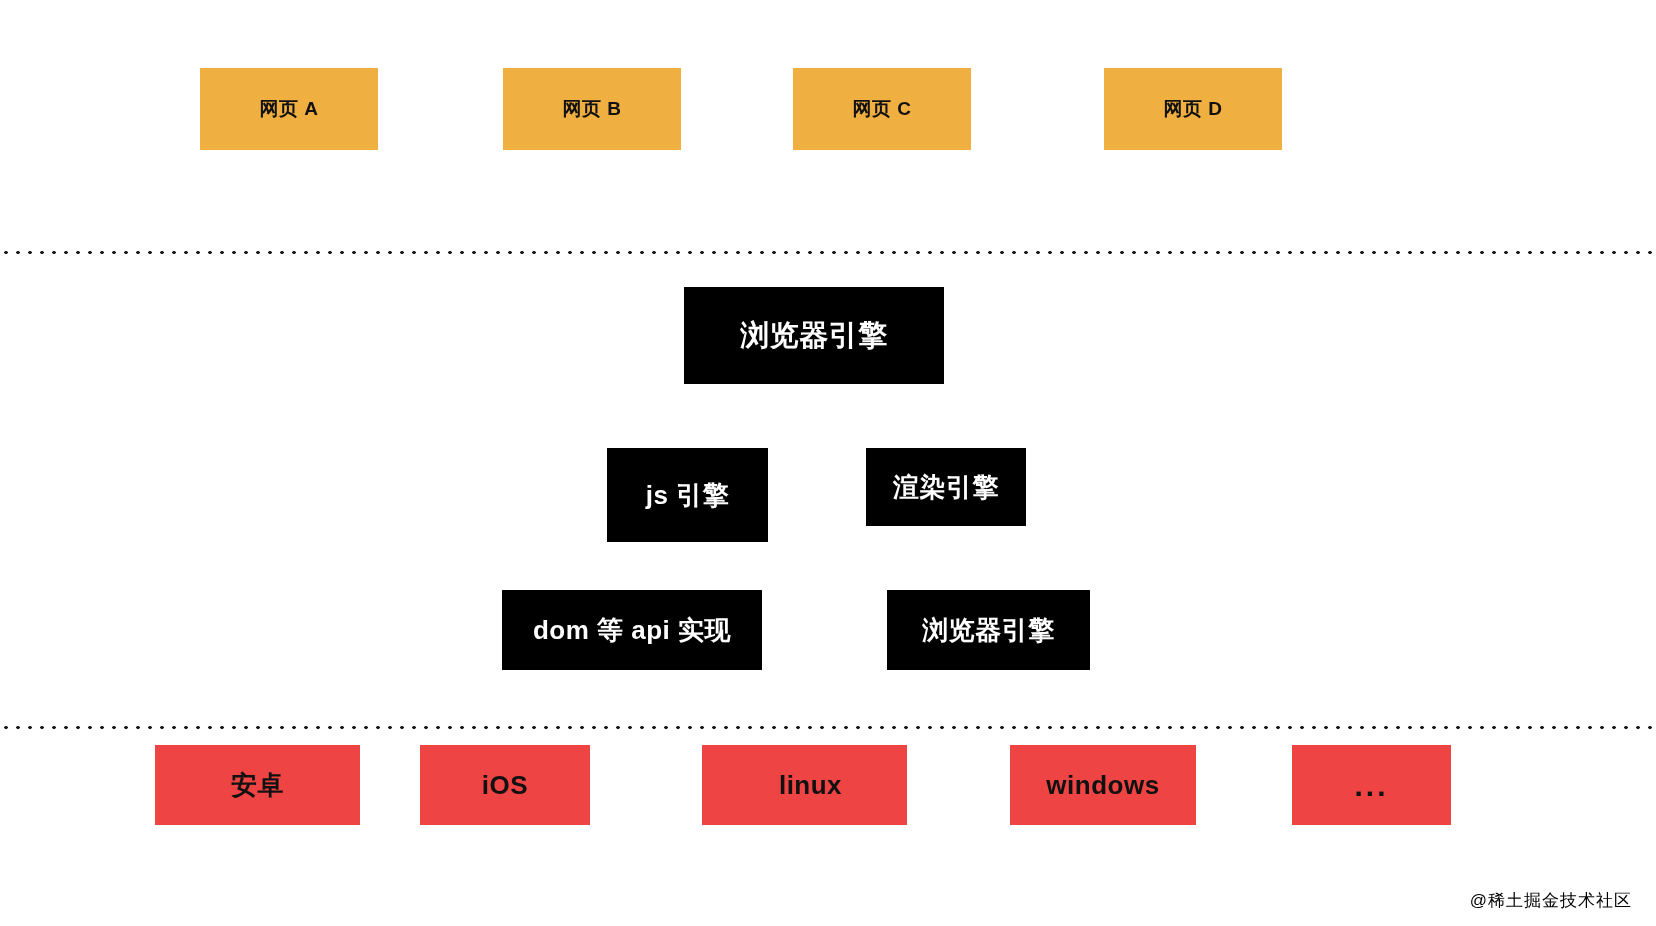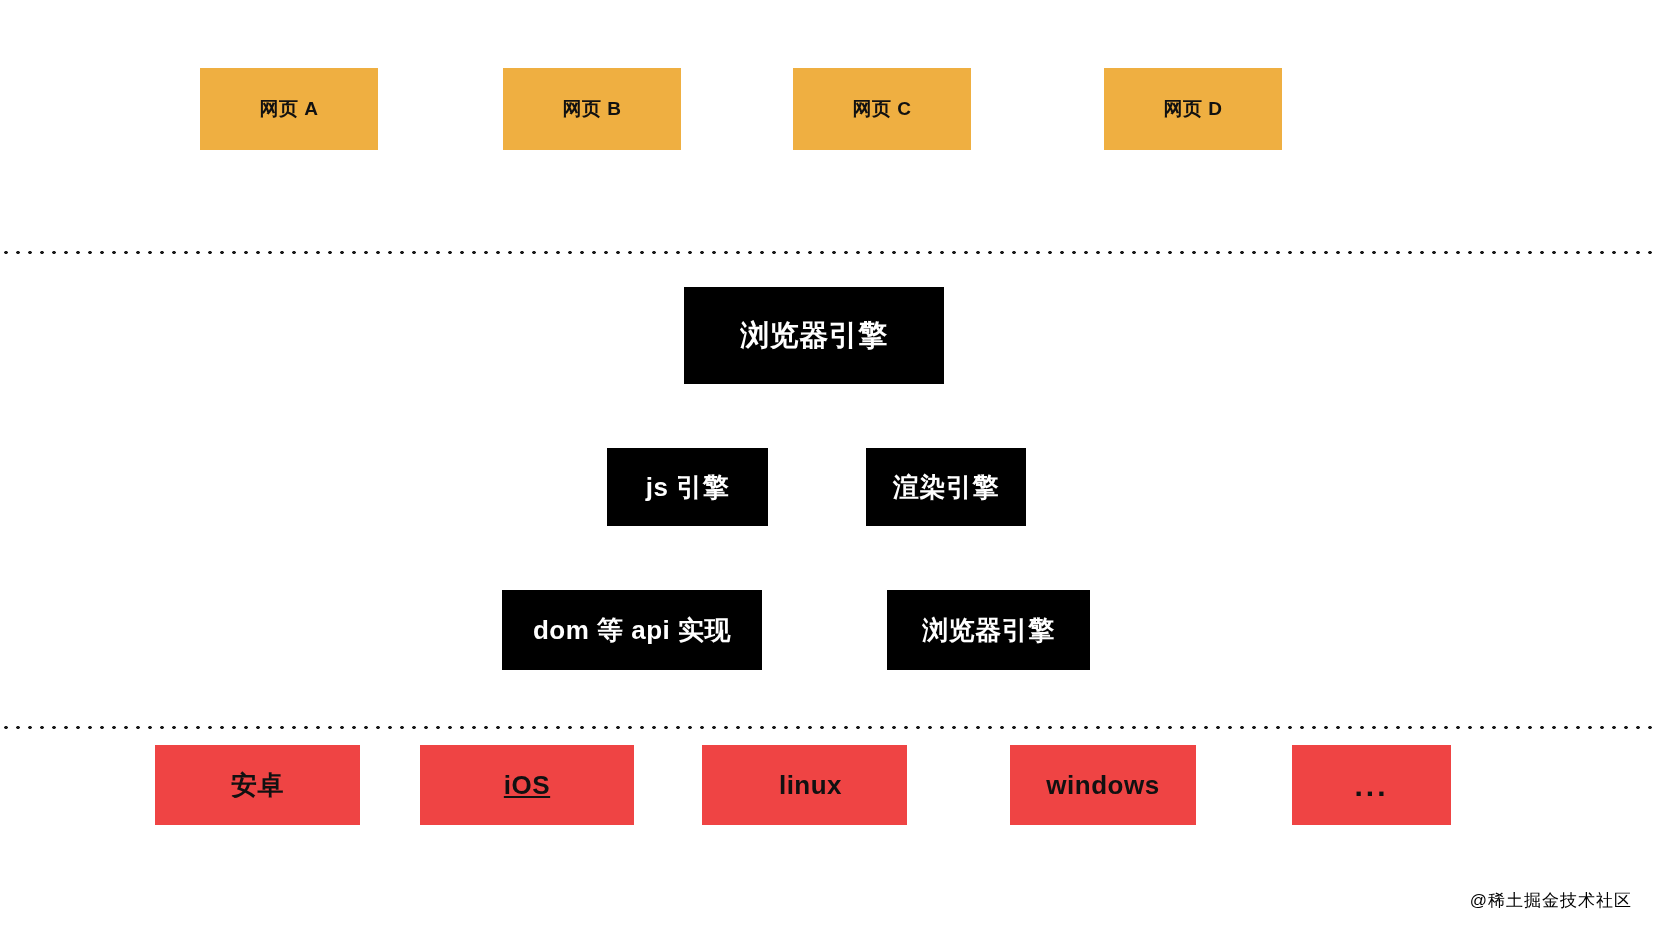--- a/index.html
+++ b/index.html
@@ -107,21 +107,21 @@
   <div class="box page-box" style="left:1104px; top:68px; width:178px; height:82px;">
     <span>网页 D</span>
   </div>
 
   <div class="divider" style="top:250px;"></div>
 
   <div class="box engine-box lvl1" style="left:684px; top:287px; width:260px; height:97px;">
     <span>浏览器引擎</span>
   </div>
 
-  <div class="box engine-box lvl2" style="left:607px; top:448px; width:161px; height:78px;">
+  <div class="box engine-box lvl2" style="left:607px; top:448px; width:161px; height:94px;">
     <span>js 引擎</span>
   </div>
 
   <div class="box engine-box lvl2" style="left:866px; top:448px; width:160px; height:78px;">
     <span>渲染引擎</span>
   </div>
 
   <div class="box engine-box lvl3" style="left:502px; top:590px; width:260px; height:80px;text-align:center;">
     <span>dom 等 api 实现</span>
   </div>
@@ -129,21 +129,21 @@
   <div class="box engine-box lvl3" style="left:887px; top:590px; width:203px; height:80px;">
     <span>浏览器引擎</span>
   </div>
 
   <div class="divider" style="top:725px;"></div>
 
   <div class="box os-box" style="left:155px; top:745px; width:205px; height:80px;">
     <span>安卓</span>
   </div>
 
-  <div class="box os-box" style="left:420px; top:745px; width:214px; height:80px;text-decoration:underline;">
+  <div class="box os-box" style="left:420px; top:745px; width:170px; height:80px;">
     <span>iOS</span>
   </div>
 
   <div class="box os-box" style="left:702px; top:745px; width:205px; height:80px;padding-left:12px;">
     <span>linux</span>
   </div>
 
   <div class="box os-box" style="left:1010px; top:745px; width:186px; height:80px;">
     <span>windows</span>
   </div>

